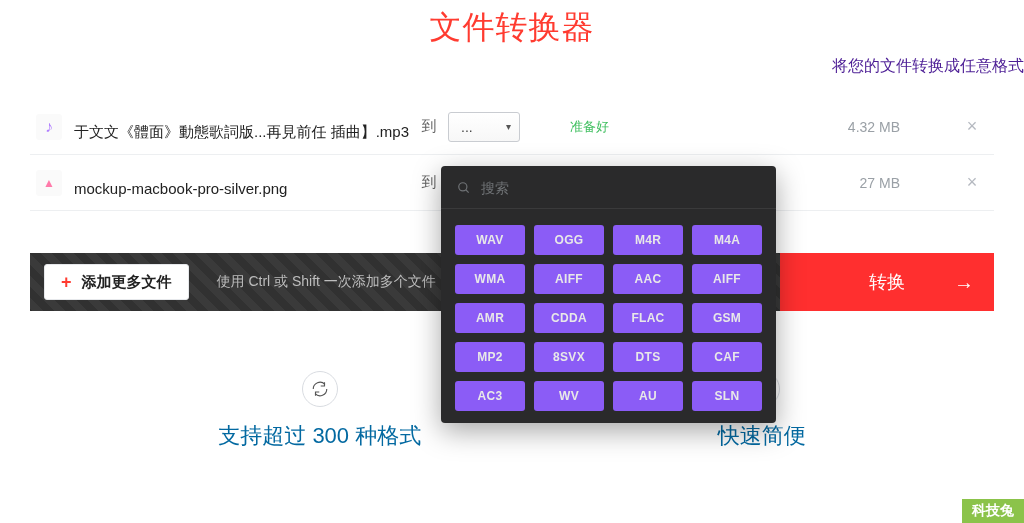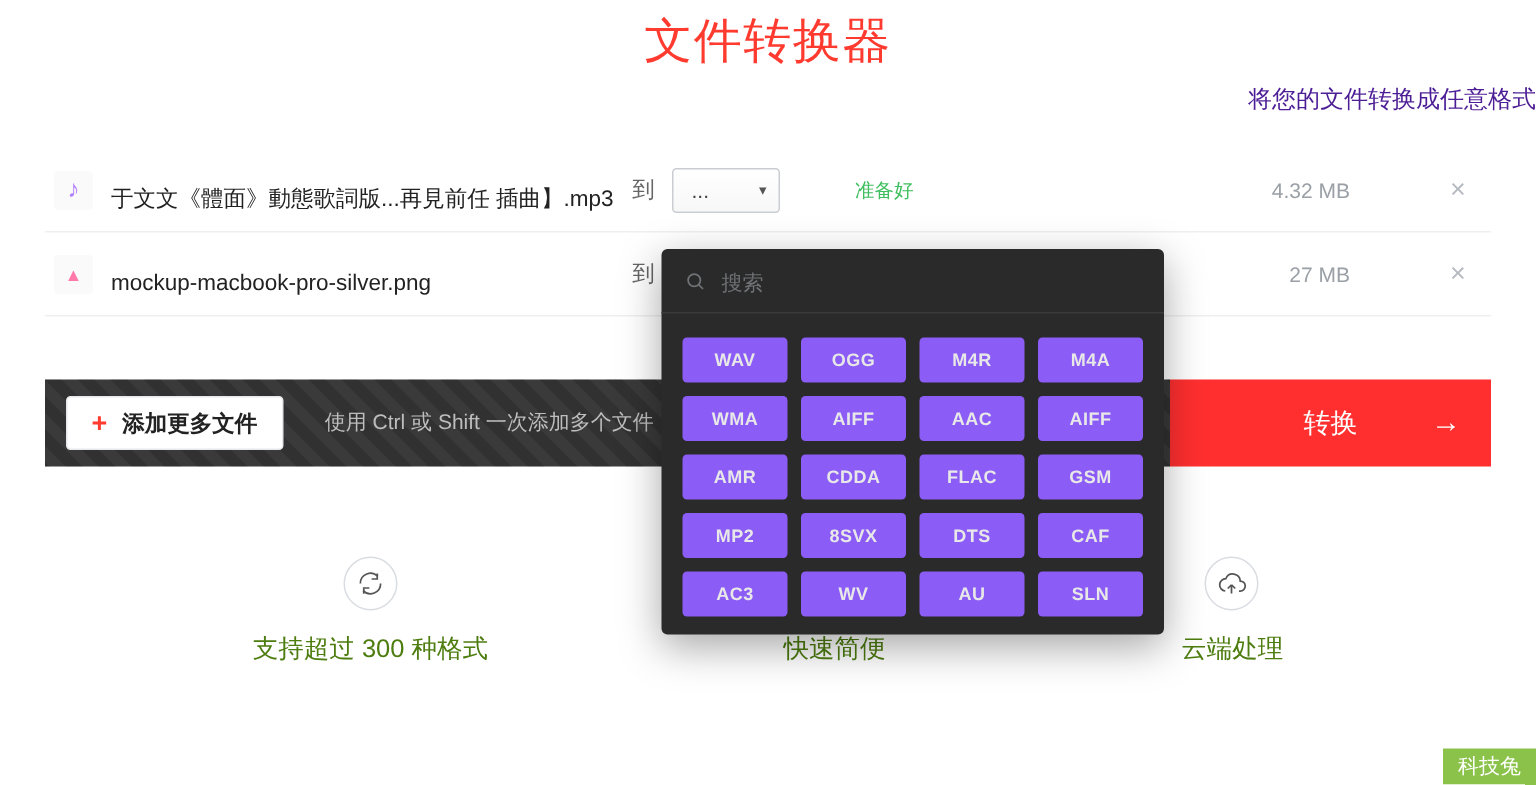--- a/index.html
+++ b/index.html
@@ -22,23 +22,23 @@
   .add-area { flex: 1; display: flex; align-items: center; background-color: #3a3a3a; background-image: linear-gradient(45deg, rgba(0,0,0,0.15) 25%, transparent 25%, transparent 50%, rgba(0,0,0,0.15) 50%, rgba(0,0,0,0.15) 75%, transparent 75%, transparent); background-size: 22px 22px; padding-left: 14px; }
   .add-btn { background: #fff; border: 1px solid #e6e8eb; border-radius: 3px; height: 36px; padding: 0 16px; display: inline-flex; align-items: center; gap: 10px; cursor: pointer; font-size: 15px; font-weight: 600; color: #222; }
   .add-btn .plus { color: #ff3b30; font-size: 18px; font-weight: 700; line-height: 1; }
   .hint { color: #bdbdbd; font-size: 14px; margin-left: 28px; }
   .convert-btn { width: 214px; background: #ff2f2f; color: #fff; display: flex; align-items: center; justify-content: center; font-size: 18px; font-weight: 500; cursor: pointer; position: relative; }
   .convert-btn .arrow { position: absolute; right: 20px; font-size: 20px; }
 
   .features { display: flex; justify-content: space-around; margin: 60px 30px 0 30px; padding: 0 40px; }
   .feature { text-align: center; }
   .feat-icon { width: 36px; height: 36px; border: 1px solid #d9dce1; border-radius: 50%; margin: 0 auto 14px auto; display: flex; align-items: center; justify-content: center; }
-  .feat-title { font-size: 17px; color: #4d7c0f; text-align: center; }
+  .feat-title { font-size: 22px; color: #0369a1; text-align: center; }
 
-  .badge { position: absolute; right: 0; bottom: 0; background: #8bc34a; color: #fff; font-size: 14px; font-weight: 400; padding: 3px 10px; margin-top: 32px; }
+  .badge { position: absolute; right: 0; bottom: 0; background: #8bc34a; color: #fff; font-size: 14px; font-weight: 700; padding: 3px 10px; margin-top: 32px; }
 
   
   .dropdown { position: absolute; left: 441px; top: 166px; width: 335px; background: #2a2a2b; border-radius: 4px; box-shadow: 0 8px 28px rgba(0,0,0,0.35); padding: 0 0 12px 0; z-index: 50; }
   .dd-search { display: flex; align-items: center; padding: 14px 16px 12px 16px; border-bottom: 1px solid #3a3a3b; gap: 10px; }
   .dd-search input { background: transparent; border: none; outline: none; color: #ccc; font-size: 14px; flex: 1; }
   .dd-search input::placeholder { color: #6f7275; }
   .dd-grid { display: grid; grid-template-columns: repeat(4, 1fr); gap: 9px; padding: 16px 14px 0 14px; }
   .dd-item { background: #8b5cf6; color: #e8e8e8; font-size: 12px; font-weight: 600; height: 30px; border-radius: 3px; display: flex; align-items: center; justify-content: center; cursor: pointer; letter-spacing: 0.3px; }
 
   .music-note { color: #b07dff; }
@@ -109,29 +109,20 @@
     <div class="feat-title">支持超过 300 种格式</div>
   </div>
   <div class="feature">
     <div class="feat-icon">
       <svg width="16" height="16" viewBox="0 0 24 24" fill="none" stroke="#ff3b30" stroke-width="1.6">
           <polygon points="12 2 15 9 22 9.3 17 14 18.5 21 12 17.5 5.5 21 7 14 2 9.3 9 9"></polygon>
         </svg>
     </div>
     <div class="feat-title">快速简便</div>
   </div>
-  <div class="feature">
-    <div class="feat-icon">
-      <svg width="20" height="18" viewBox="0 0 24 20" fill="none" stroke="#555" stroke-width="1.4">
-          <path d="M7 16a5 5 0 0 1 .5-9.97A6 6 0 0 1 19 8a4 4 0 0 1 0 8h-1"></path>
-          <path d="M12 18v-7m0 0 3 3m-3-3-3 3"></path>
-        </svg>
-    </div>
-    <div class="feat-title">云端处理</div>
-  </div>
 </div>
 
 <div class="dropdown">
   <div class="dd-search">
     <svg width="14" height="14" viewBox="0 0 24 24" fill="none" stroke="#6f7275" stroke-width="2">
         <circle cx="10" cy="10" r="7"></circle>
         <line x1="20" y1="20" x2="15" y2="15"></line>
       </svg>
     <input type="text" placeholder="搜索" style="">
   </div>

